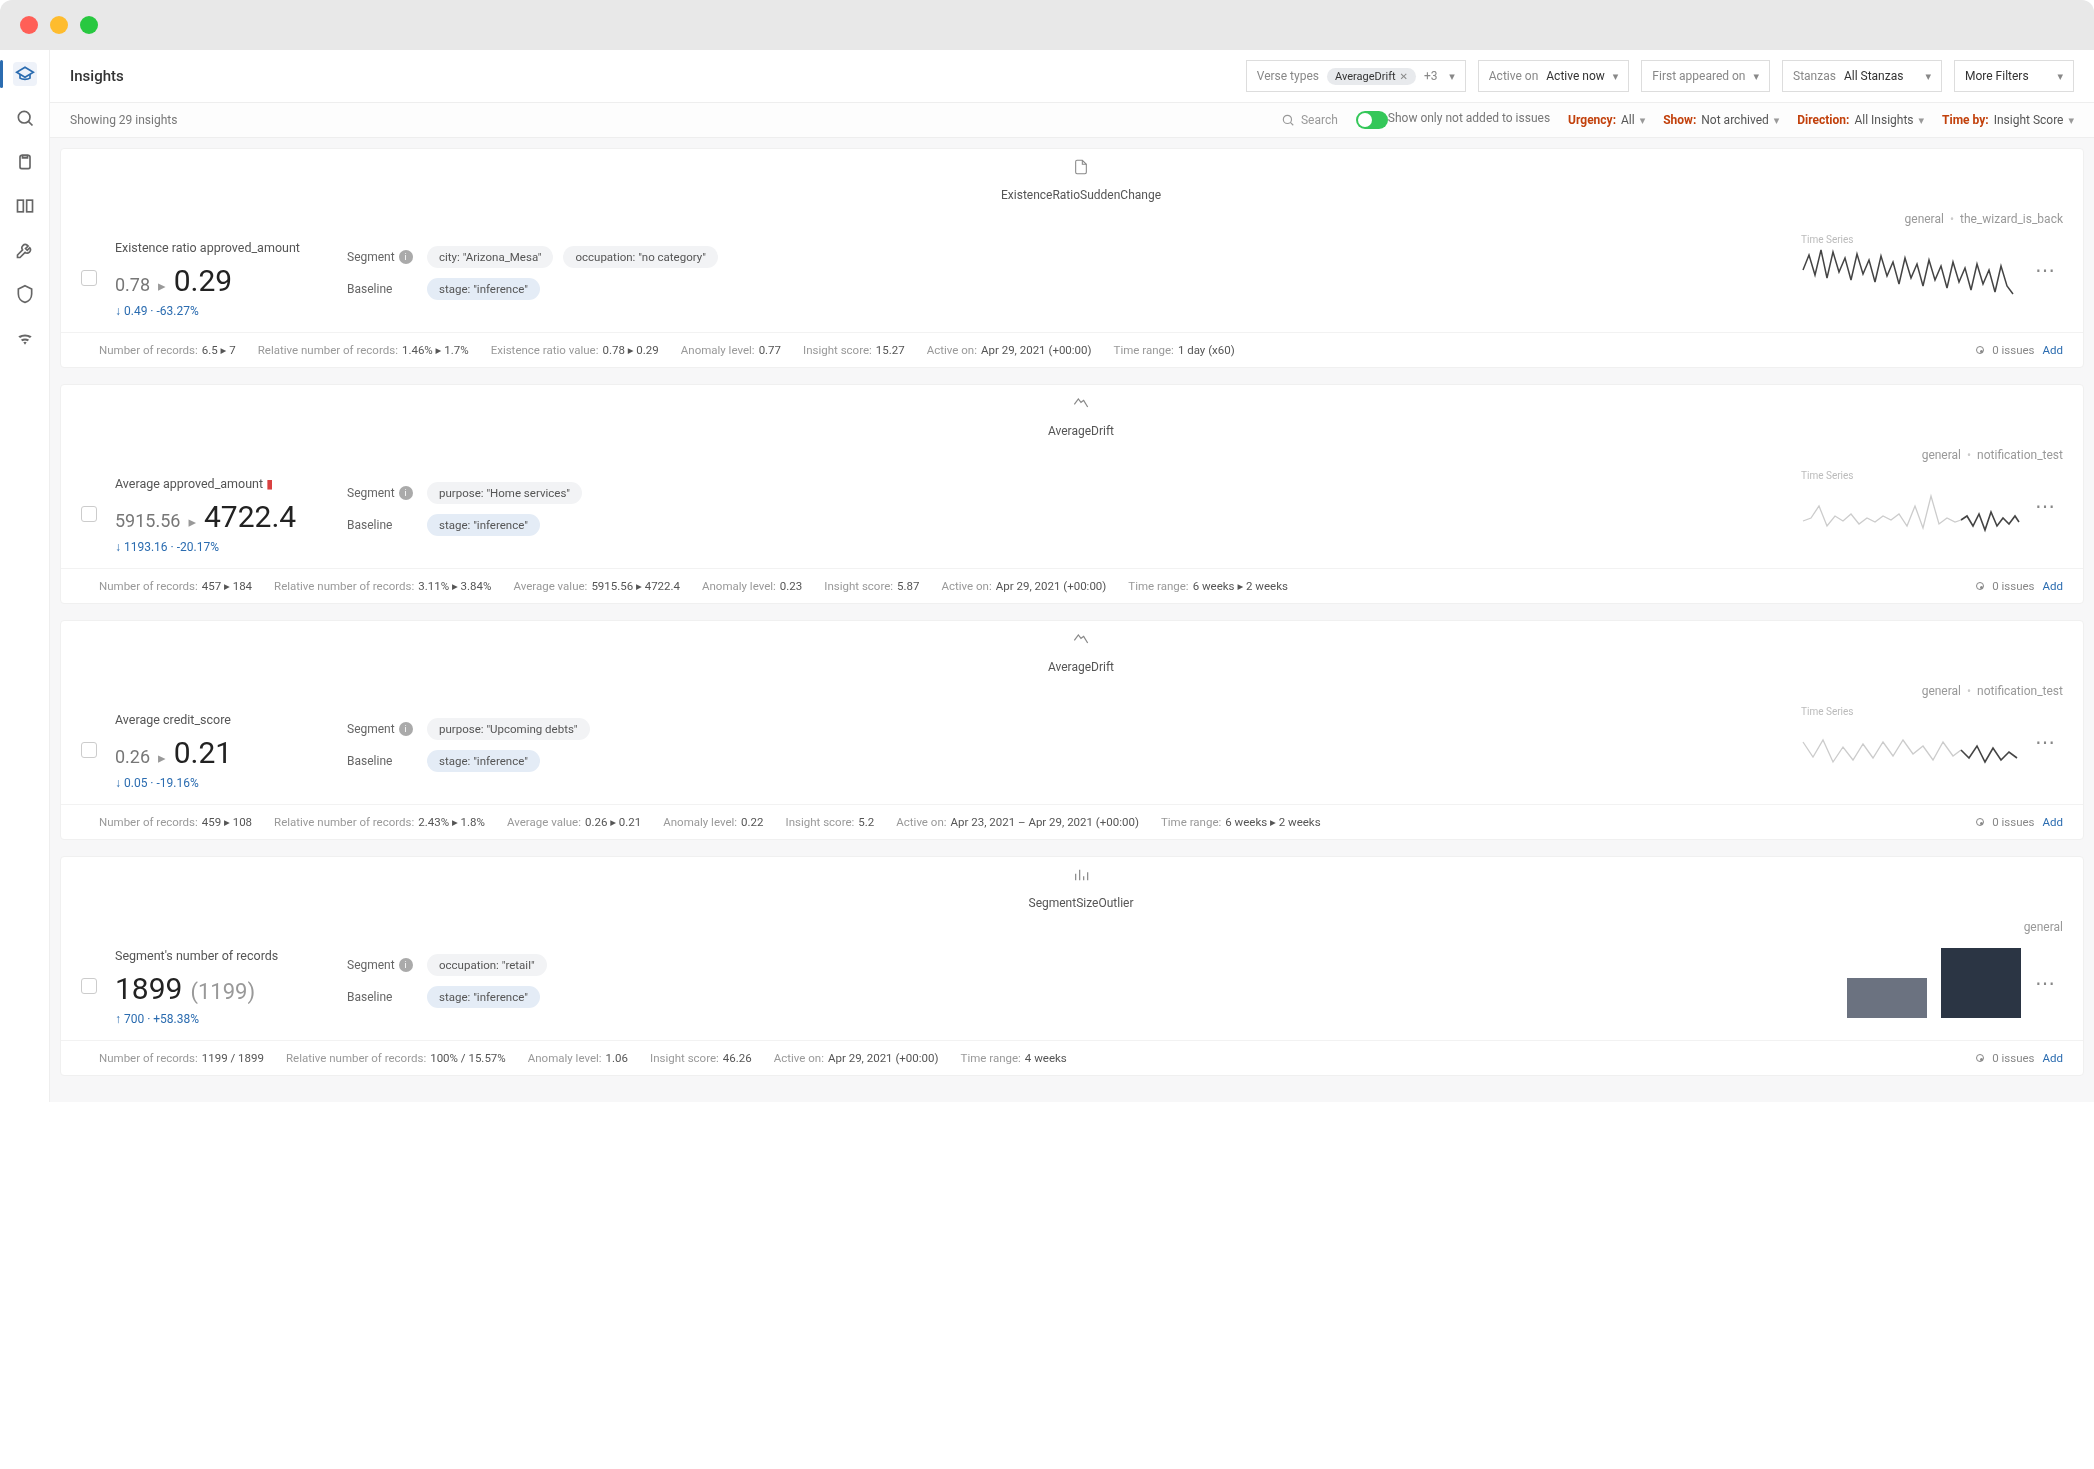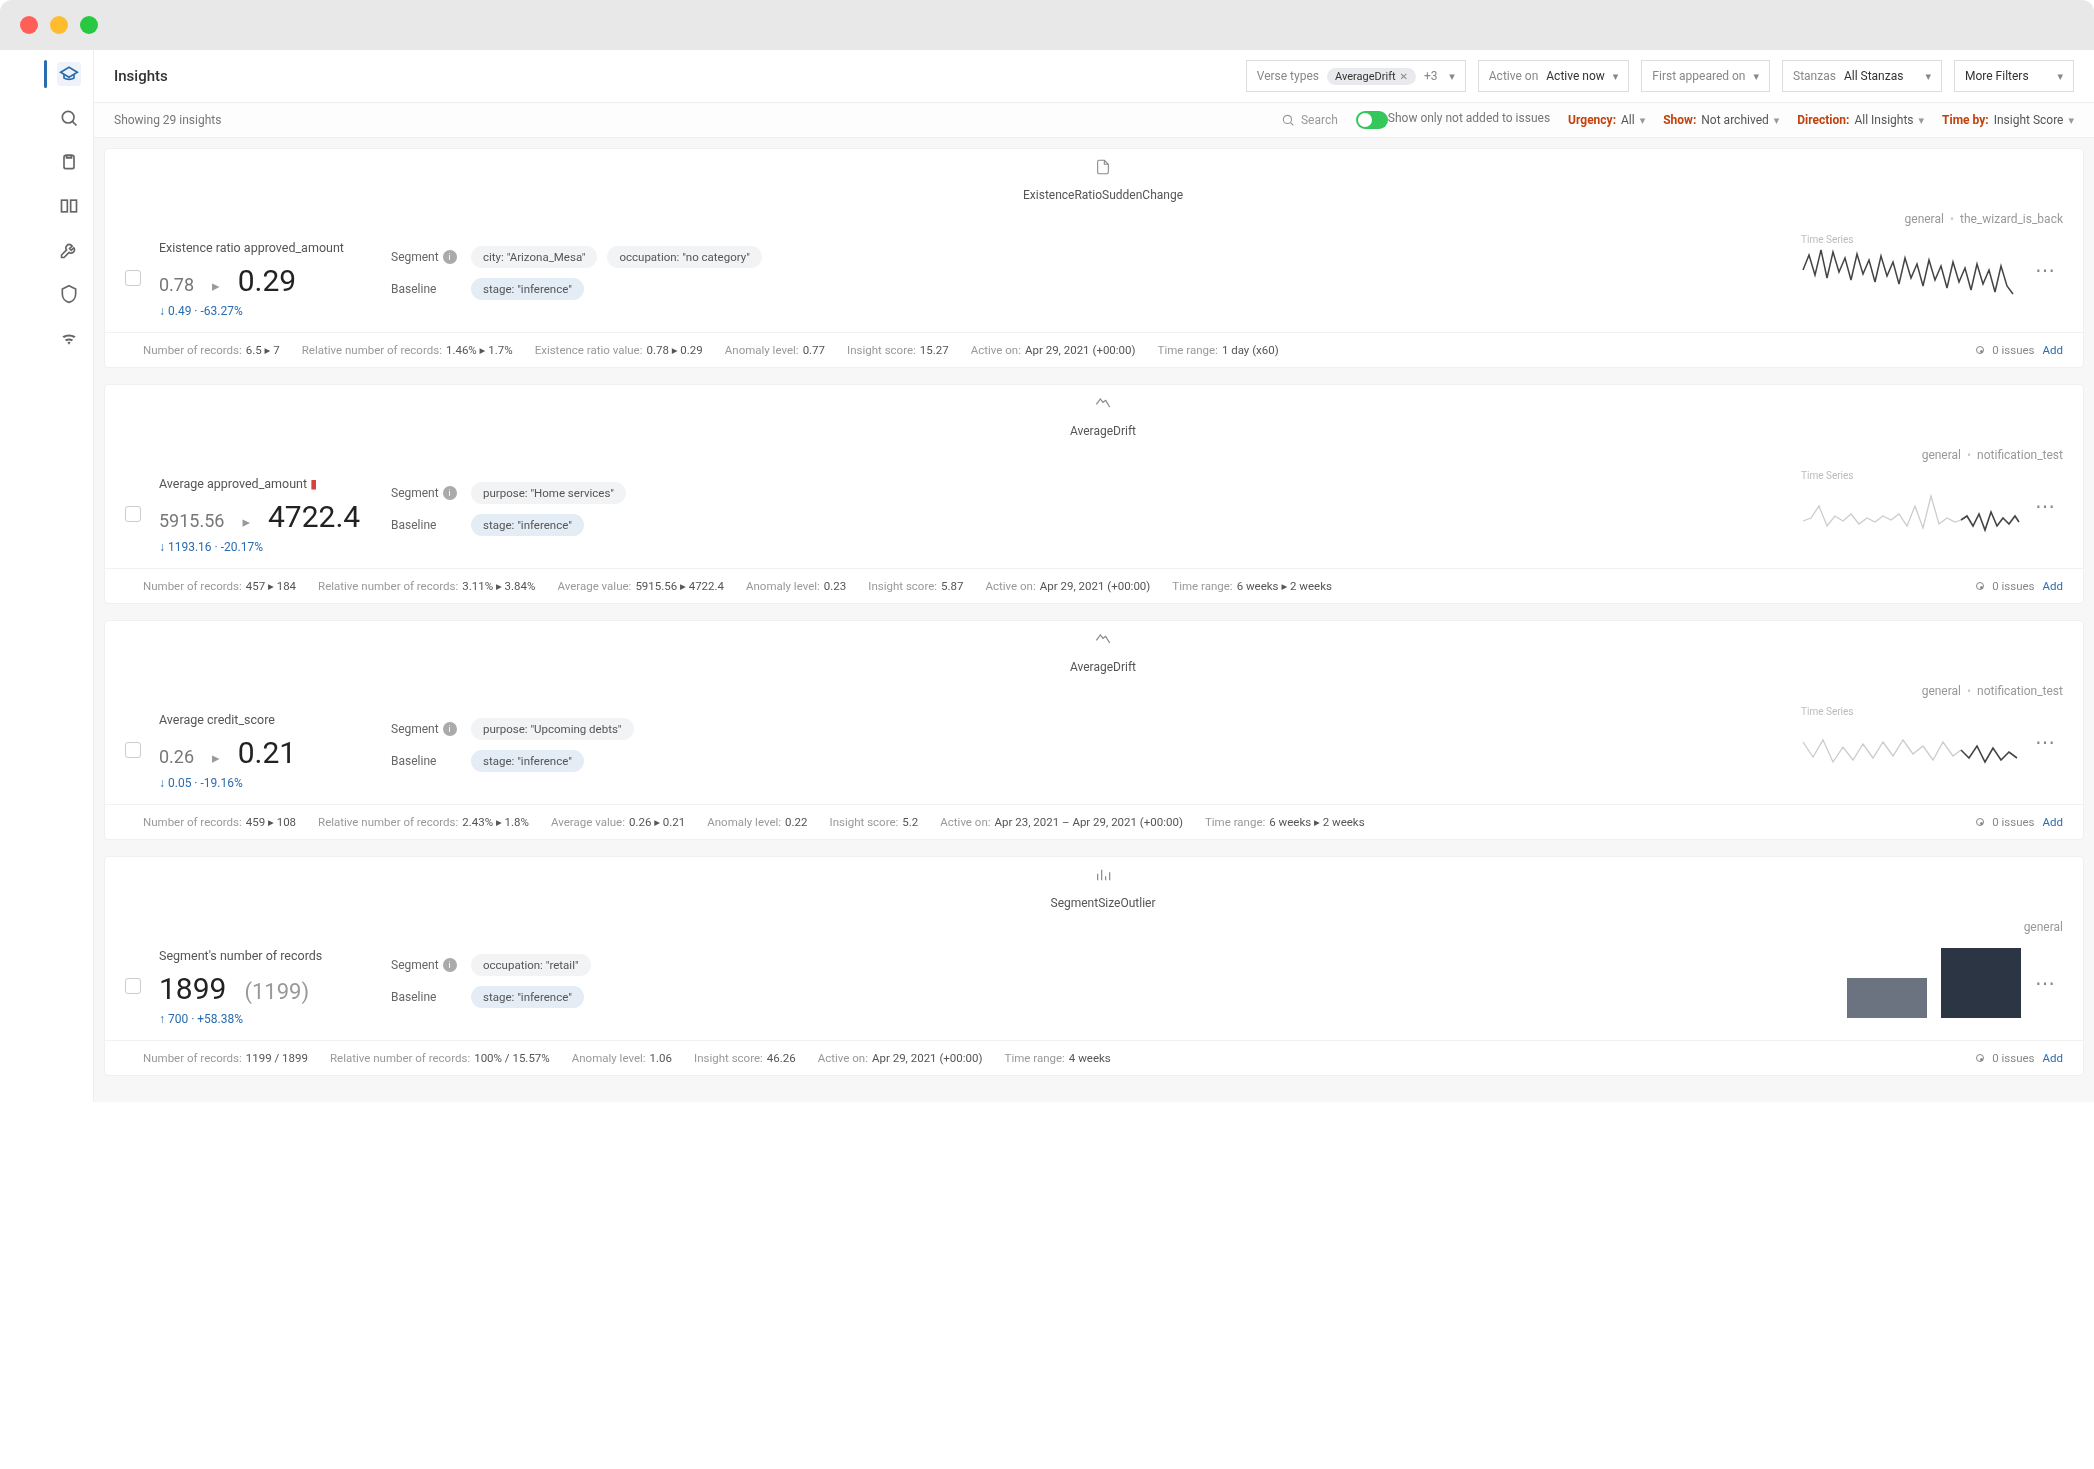--- a/index.html
+++ b/index.html
@@ -5,21 +5,21 @@
 * { margin: 0; padding: 0; box-sizing: border-box; font-family: -apple-system, BlinkMacSystemFont, "Segoe UI", Roboto, sans-serif; }
 body { background: #fff; font-size: 12px; color: #333; }
 
 .window-frame { width: 100%; background: #fff; border-radius: 12px 12px 0 0; overflow: hidden; }
 .titlebar { height: 50px; background: #e8e8e8; display: flex; align-items: center; padding: 0 20px; gap: 12px; }
 .traffic-light { width: 18px; height: 18px; border-radius: 50%; }
 .traffic-red { background: #ff5f57; }
 .traffic-yellow { background: #febc2e; }
 .traffic-green { background: #28c840; }
 
-.app-body { display: flex; background: #fff; padding-left: 44px; }
+.app-body { display: flex; background: #fff; }
 
 .sidebar { width: 50px; border-right: 1px solid #eee; display: flex; flex-direction: column; align-items: center; padding-top: 12px; gap: 20px; }
 .sidebar-icon { width: 24px; height: 24px; display: flex; align-items: center; justify-content: center; color: #666; cursor: pointer; }
 .sidebar-icon.active { color: #2b6cb0; position: relative; background:#eef2f9; border-radius:4px; }
 .sidebar-icon.active::before { content:''; position:absolute; left:-13px; top:-2px; bottom:-2px; width:3px; background:#2b6cb0; border-radius:2px; }
 .sidebar-icon svg { width: 20px; height: 20px; }
 
 .main { flex: 1; display: flex; flex-direction: column; }
 
 .topbar { display: flex; align-items: center; padding: 10px 20px; border-bottom: 1px solid #eee; gap: 14px; }
@@ -46,21 +46,21 @@
 .card-head { display:flex; align-items:center; padding: 10px 20px 8px 38px; gap: 10px; font-size:12px; color:#666;flex-direction:column;}
 .card-head .type-icon svg { width:16px; height:16px; }
 .card-head .type-name { color:#555; }
 .card-head .right-meta { margin-left:auto; color:#999; font-size:12px;}
 .card-head .right-meta .sep { margin: 0 6px; color:#ccc;}
 
 .card-body { display:flex; padding: 6px 20px 14px 20px; align-items:flex-start; }
 .checkbox { width:16px; height:16px; border:1.5px solid #ccc; border-radius:3px; margin-top: 30px; flex-shrink:0; cursor:pointer;}
 .col-main { flex: 0 0 250px; padding-left: 18px; }
 .metric-title { font-size: 12.5px; color:#555; margin-bottom: 8px;}
-.big-values { font-size: 15px; color:#888; display:flex; align-items:baseline; gap:18px;}
+.big-values { font-size: 15px; color:#888; display:flex; align-items:baseline; gap:8px;}
 .big-values .before { font-size: 18px; color:#777;}
 .big-values .arrow { color:#999; }
 .big-values .after { font-size: 30px; font-weight:400; color:#222;}
 .big-values .ref { font-size: 22px; color:#999;text-align:center;}
 .delta { font-size: 12px; margin-top: 6px;}
 .delta.down { color:#2b6cb0;}
 .delta.up { color:#2b6cb0;}
 
 .col-seg { flex: 0 0 520px; padding-top: 6px;}
 .seg-row { display:flex; align-items:center; gap:10px; margin-bottom: 10px; font-size:12px; color:#666;}

